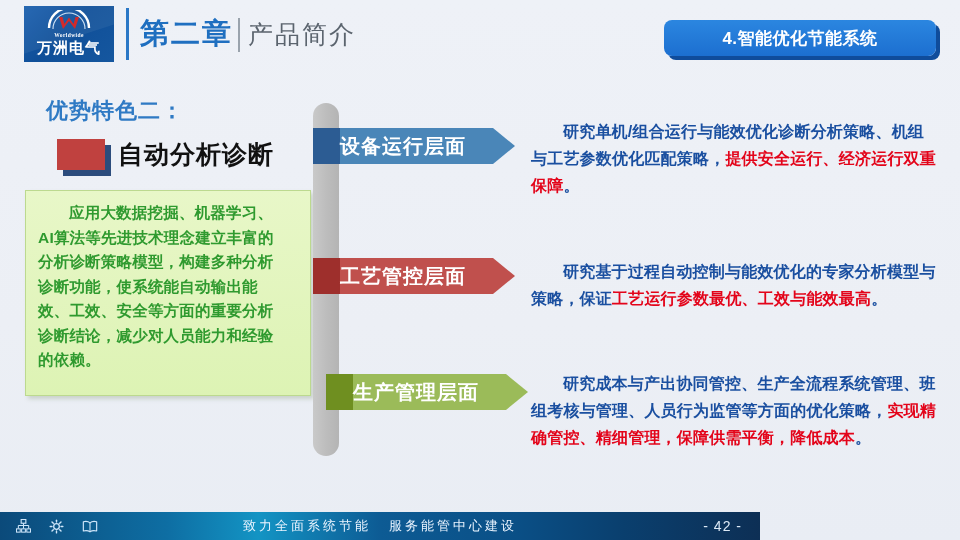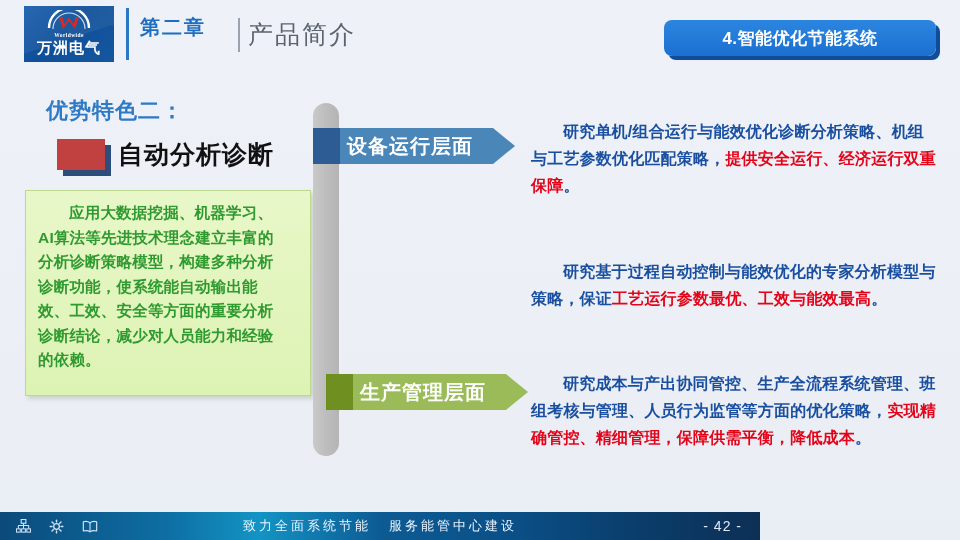--- a/index.html
+++ b/index.html
@@ -29,21 +29,21 @@
     font-size:5.5px;letter-spacing:.4px;color:#fff;font-weight:bold;
     font-family:"Liberation Serif","DejaVu Serif",serif;
   }
   .logo-cn{
     position:absolute;left:0;right:0;top:33px;text-align:center;
     font-size:15px;letter-spacing:1px;color:#ffffff;font-weight:bold;
   }
   .header-divider{position:absolute;left:126px;top:8px;width:3px;height:52px;background:#2a77c6;}
   .chapter{
     position:absolute;left:140px;top:14px;
-    font-size:20px;font-weight:bold;color:#1f6fc0;letter-spacing:2px;
+    font-size:29px;font-weight:bold;color:#1f6fc0;letter-spacing:2px;
   }
   .chapter-sep{
     position:absolute;left:238px;top:18px;width:2px;height:34px;background:#9aa3ad;
   }
   .chapter-sub{
     position:absolute;left:248px;top:18px;
     font-size:25px;color:#5b646e;letter-spacing:2px;
   }
   .sec-banner{
     position:absolute;left:664px;top:20px;width:272px;height:36px;
@@ -86,21 +86,21 @@
   .rail{
     position:absolute;left:313px;top:103px;width:26px;height:353px;
     background:linear-gradient(90deg,#c9c9c9 0%,#bdbdbd 50%,#b4b4b4 100%);
     border-radius:13px;
   }
   .arrow-row{position:absolute;height:36px;}
   .arrow-cap{position:absolute;left:0;top:0;width:28px;height:36px;}
   .arrow-body{position:absolute;left:27px;top:0;height:36px;display:flex;align-items:center;}
   .arrow-body .abtxt{
     position:relative;z-index:2;color:#ffffff;font-size:20px;font-weight:bold;
-    letter-spacing:1px;padding-left:7px;white-space:nowrap;
+    letter-spacing:1px;white-space:nowrap;
   }
   .arrow-shape{position:absolute;left:0;top:0;height:36px;width:100%;}
 
   
   .para{
     position:absolute;width:405px;
     font-size:16px;font-weight:bold;line-height:27px;
     color:#1a4fa0;text-indent:2em;letter-spacing:.2px;
   }
   .para .hl{color:#e3041a;}
@@ -162,20 +162,29 @@
 
   <div class="rail"></div>
 
   <div class="arrow-row" id="arrow0" style="left: 313px; top: 128px; width: 202px;">
       <div class="arrow-cap" style="background: rgb(44, 92, 147);"></div>
       <div class="arrow-body" style="width: 175px;">
         <svg class="arrow-shape" viewBox="0 0 175 36" preserveAspectRatio="none">
           <polygon points="0,0 153,0 175,18 153,36 0,36" fill="#4a86b8"></polygon>
         </svg>
         <span class="abtxt">设备运行层面</span>
+      </div>
+    </div>
+  <div class="arrow-row" id="arrow1" style="left: 313px; top: 258px; width: 202px;">
+      <div class="arrow-cap" style="background: rgb(158, 47, 44);"></div>
+      <div class="arrow-body" style="width: 175px;">
+        <svg class="arrow-shape" viewBox="0 0 175 36" preserveAspectRatio="none">
+          <polygon points="0,0 153,0 175,18 153,36 0,36" fill="#c0504d"></polygon>
+        </svg>
+        <span class="abtxt">工艺管控层面</span>
       </div>
     </div>
   <div class="arrow-row" id="arrow2" style="left: 313px; top: 374px; width: 202px; margin-left: 13px;">
       <div class="arrow-cap" style="background: rgb(111, 143, 32);"></div>
       <div class="arrow-body" style="width: 175px;">
         <svg class="arrow-shape" viewBox="0 0 175 36" preserveAspectRatio="none">
           <polygon points="0,0 153,0 175,18 153,36 0,36" fill="#9bbb59"></polygon>
         </svg>
         <span class="abtxt">生产管理层面</span>
       </div>

